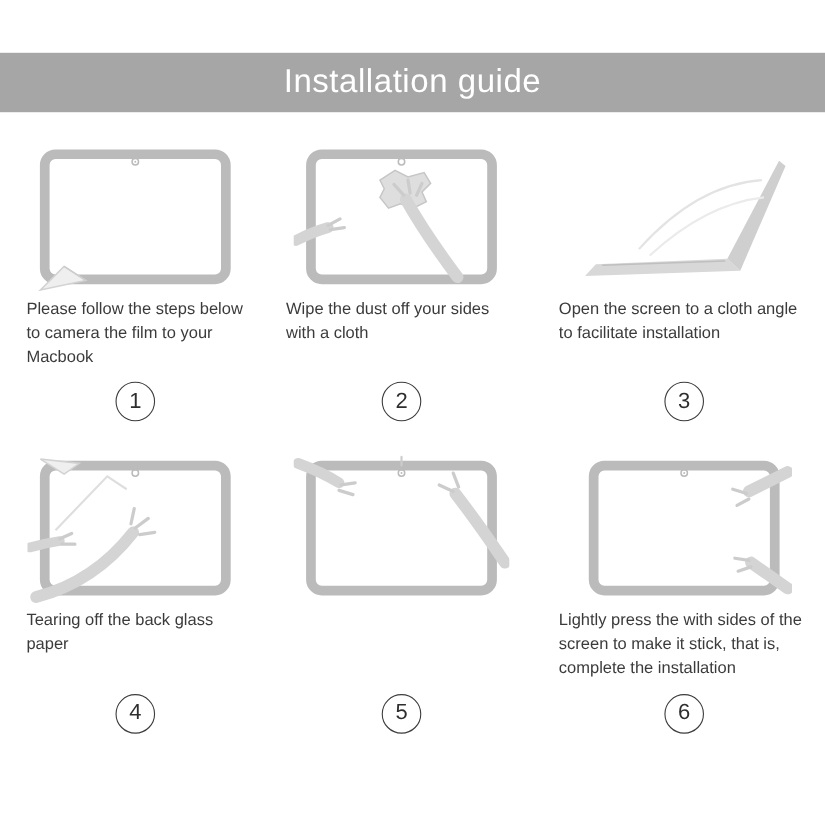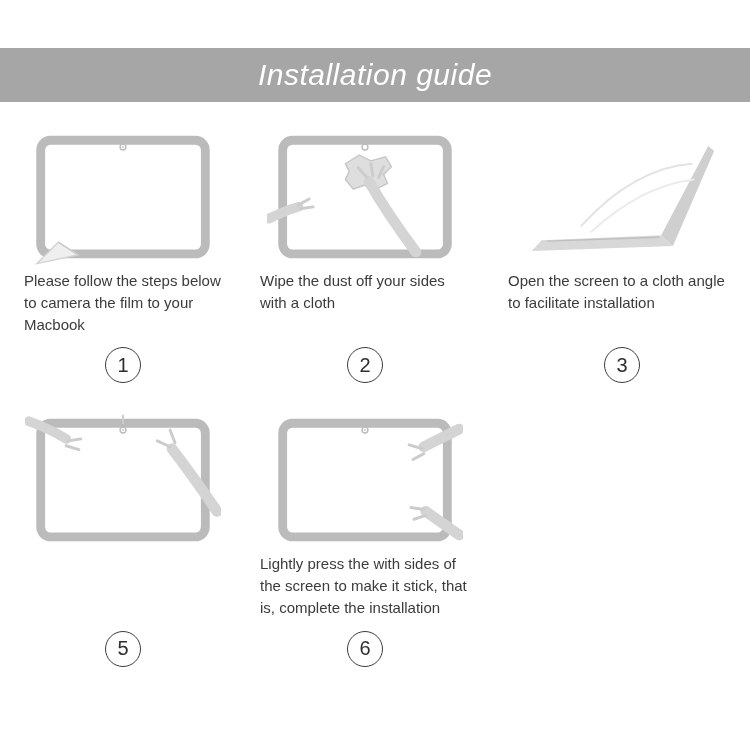--- a/index.html
+++ b/index.html
@@ -6,21 +6,21 @@
   body{
     width:750px;height:750px;background:#ffffff;
     font-family:"Liberation Sans",sans-serif;color:#3b3b3b;
     position:relative;overflow:hidden;
   }
   .header{
     position:absolute;top:48px;left:0;width:750px;height:54px;
     background:#a6a6a6;display:flex;align-items:center;justify-content:center;
   }
   .header .title{
-    color:#ffffff;font-size:30px;font-weight:400;letter-spacing:.5px;font-style:italic;
+    color:#ffffff;font-size:30px;font-weight:400;letter-spacing:.5px;
   }
   .steps{
     position:absolute;top:130px;left:0;width:750px;
     display:grid;grid-template-columns:236px 248px 266px;grid-row-gap:12px;
   }
   .step{display:flex;flex-direction:column;padding:0 14px 0 24px;}
   .illus{height:140px;display:flex;align-items:center;justify-content:center;}
   .illus svg{display:block;}
   .caption{font-size:15px;line-height:1.45;color:#3b3b3b;}
   .num{
@@ -84,20 +84,38 @@
         <path d="M68 104 Q120 56 174 50" stroke="#ebebeb" stroke-width="2" fill="none"></path>
         <path d="M24 113 L138 109" stroke="#bfbfbf" stroke-width="1.4"></path>
       </svg>
     </div>
     <div class="caption">Open the screen to a cloth angle to facilitate installation</div>
     <div class="num-wrap">
       <div class="num">3</div>
     </div>
   </div>
 
+  <div class="step">
+    <div class="illus">
+      <svg width="196" height="140" viewBox="0 0 200 142">
+        <rect x="16" y="10" width="168" height="116" rx="10" fill="#ffffff" stroke="#bbbbbb" stroke-width="9"></rect>
+        <circle cx="100" cy="17" r="3" fill="none" stroke="#bbbbbb" stroke-width="1.4"></circle>
+        <path d="M26 70 L74 20 L92 32" fill="none" stroke="#dedede" stroke-width="2"></path>
+        <path d="M34 18 L12 4 L48 8 Z" fill="#efefef" stroke="#d2d2d2" stroke-width="1.4"></path>
+        <path d="M8 132 Q62 118 98 72" stroke="#d4d4d4" stroke-width="11" fill="none" stroke-linecap="round"></path>
+        <path d="M100 68 l12 -9 M104 74 l14 -2 M96 64 l3 -14" stroke="#cccccc" stroke-width="3" fill="none" stroke-linecap="round"></path>
+        <path d="M2 86 Q16 82 30 80" stroke="#d4d4d4" stroke-width="9" fill="none" stroke-linecap="round"></path>
+        <path d="M30 78 l11 -5 M32 83 l12 0" stroke="#cccccc" stroke-width="3" fill="none" stroke-linecap="round"></path>
+      </svg>
+    </div>
+    <div class="caption">Tearing off the back glass paper</div>
+    <div class="num-wrap">
+      <div class="num">4</div>
+    </div>
+  </div>
 
   <div class="step">
     <div class="illus">
       <svg width="196" height="140" viewBox="0 0 200 142">
         <rect x="16" y="10" width="168" height="116" rx="10" fill="#ffffff" stroke="#bbbbbb" stroke-width="9"></rect>
         <circle cx="100" cy="17" r="3" fill="none" stroke="#bbbbbb" stroke-width="1.4"></circle>
         <circle cx="100" cy="17" r="0.9" fill="#bbbbbb"></circle>
         <path d="M100 2 v8" stroke="#cccccc" stroke-width="2" stroke-linecap="round"></path>
         <path d="M4 8 Q26 16 42 26" stroke="#d4d4d4" stroke-width="10" fill="none" stroke-linecap="round"></path>
         <path d="M44 28 l13 -2 M42 33 l13 4" stroke="#cccccc" stroke-width="3" fill="none" stroke-linecap="round"></path>

